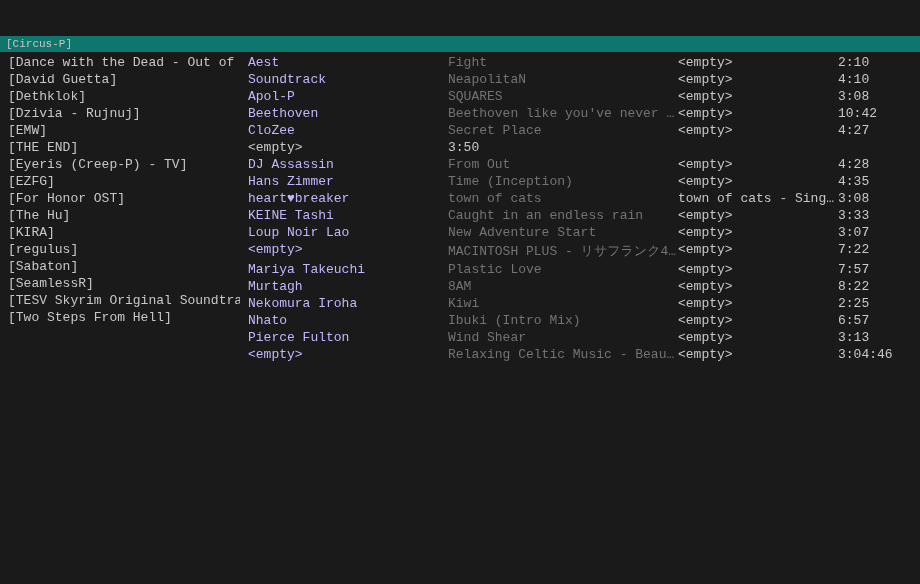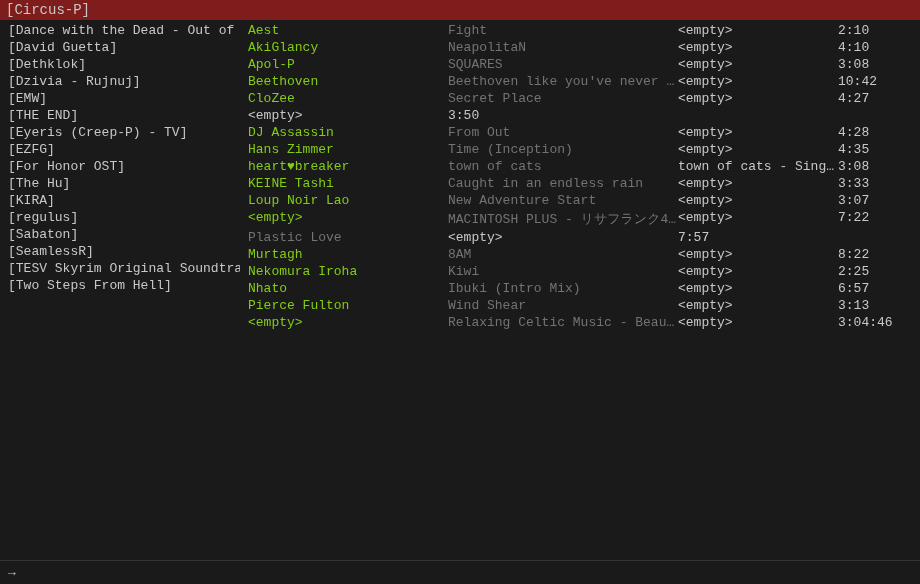--- a/index.html
+++ b/index.html
@@ -10,24 +10,25 @@
     body {
       background-color: #1a1a1a;
       color: #c8c8c8;
       font-family: 'Courier New', Courier, monospace;
       font-size: 13px;
       width: 920px;
       height: 584px;
       overflow: hidden;
     }
     #title-bar {
-      background-color: #7f1d1d;
+      background-color: #0f766e;
       color: #c8c8c8;
       padding: 2px 6px;
-      font-size: 14px;
+      font-size: 11px;
+      margin-top: 36px;
     }
     #main-container {
       display: flex;
       height: calc(584px - 20px - 24px);
     }
     #sidebar {
       width: 240px;
       padding: 2px 0;
       overflow-y: auto;
       flex-shrink: 0;
@@ -43,21 +44,21 @@
       padding: 2px 0;
       overflow-y: auto;
     }
     .track-row {
       display: grid;
       grid-template-columns: 200px 230px 160px 80px;
       padding: 1px 8px;
       white-space: nowrap;
     }
     .track-artist {
-      color: #84cc16;
+      color: #c4b5fd;
       overflow: hidden;
       text-overflow: ellipsis;
     }
     .track-title {
       color: #737373;
       overflow: hidden;
       text-overflow: ellipsis;
     }
     .track-album {
       color: #c8c8c8;
@@ -105,21 +106,21 @@
       <div class="sidebar-item">[Two Steps From Hell]</div>
     </div>
   <div id="content">
       <div class="track-row">
         <span class="track-artist">Aest</span>
         <span class="track-title">Fight</span>
         <span class="track-album">&lt;empty&gt;</span>
         <span class="track-duration">2:10</span>
       </div>
       <div class="track-row">
-        <span class="track-artist">AkiGlancy</span>
+        <span class="track-artist">Soundtrack</span>
         <span class="track-title">NeapolitaN</span>
         <span class="track-album">&lt;empty&gt;</span>
         <span class="track-duration">4:10</span>
       </div>
       <div class="track-row">
         <span class="track-artist">Apol-P</span>
         <span class="track-title">SQUARES</span>
         <span class="track-album">&lt;empty&gt;</span>
         <span class="track-duration">3:08</span>
       </div>
@@ -169,20 +170,21 @@
         <span class="track-album">&lt;empty&gt;</span>
         <span class="track-duration">3:07</span>
       </div>
       <div class="track-row">
         <span class="track-artist">&lt;empty&gt;</span>
         <span class="track-title">MACINTOSH PLUS - リサフランク420</span>
         <span class="track-album">&lt;empty&gt;</span>
         <span class="track-duration">7:22</span>
       </div>
       <div class="track-row">
+        <span class="track-artist">Mariya Takeuchi</span>
         <span class="track-title">Plastic Love</span>
         <span class="track-album">&lt;empty&gt;</span>
         <span class="track-duration">7:57</span>
       </div>
       <div class="track-row">
         <span class="track-artist">Murtagh</span>
         <span class="track-title">8AM</span>
         <span class="track-album">&lt;empty&gt;</span>
         <span class="track-duration">8:22</span>
       </div>

